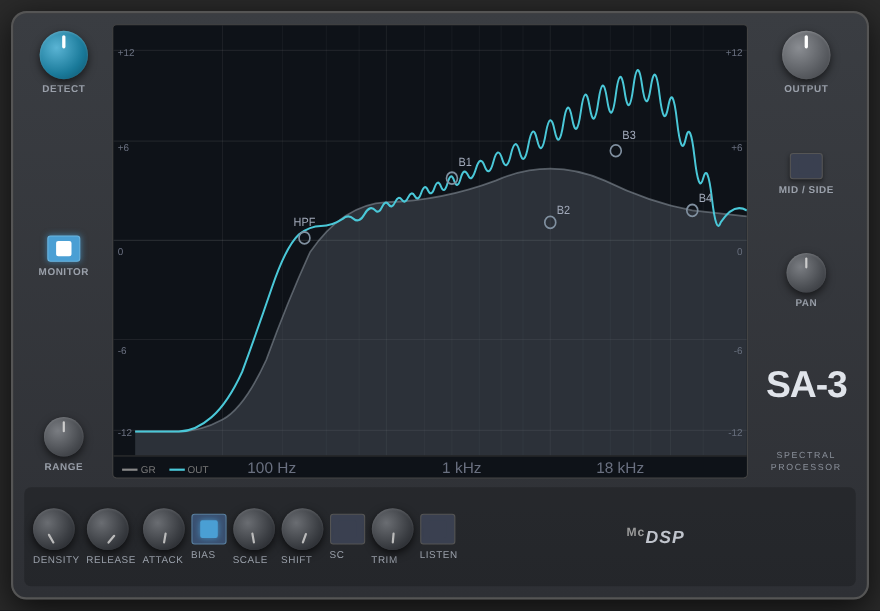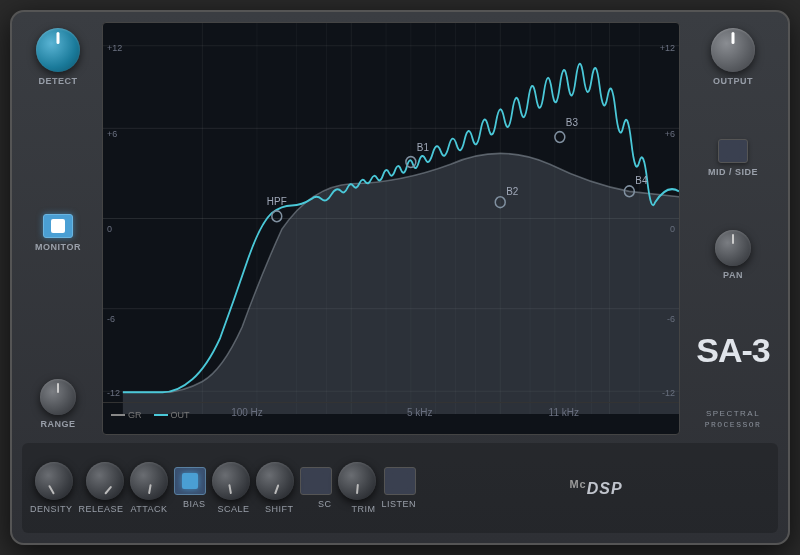--- a/index.html
+++ b/index.html
@@ -148,32 +148,32 @@
       position: absolute;
       right: 4px;
       font-size: 9px;
       color: #6a7080;
       transform: translateY(-50%);
     }
 
     
     .freq-axis {
       position: absolute;
-      bottom: 12px;
+      bottom: 0;
       left: 0; right: 0;
       height: 20px;
       display: flex;
       align-items: center;
       padding: 0 8px;
       border-top: 1px solid #333;
     }
 
     .freq-label {
       position: absolute;
-      font-size: 10px;
+      font-size: 14px;
       color: #6a7080;
       transform: translateX(-50%);
     }
 
     .freq-legend {
       position: absolute;
       bottom: 2px;
       left: 8px;
       display: flex;
       gap: 12px;
@@ -213,39 +213,38 @@
       color: #8a909a;
       letter-spacing: 1.5px;
       text-transform: uppercase;
       margin-top: 40px;
     }
     .brand-processor {
       font-size: 8px;
       color: #8a909a;
       letter-spacing: 1.5px;
       text-transform: uppercase;
-      font-family: Liberation Mono, monospace;
     }
 
     
     .bottom-panel {
       height: 90px;
       display: flex;
       align-items: center;
       justify-content: space-between;
       padding: 0 8px;
       background: rgba(0,0,0,0.2);
       border-radius: 6px;
       gap: 6px;
     }
 
     .bottom-knob-group {
       display: flex;
       flex-direction: column;
-      align-items: flex-end;
+      align-items: flex-start;
       gap: 4px;
     }
 
     .knob-bottom {
       width: 38px;
       height: 38px;
       border-radius: 50%;
       background: radial-gradient(circle at 35% 35%, #6a6d72, #3a3d42 60%, #1e2025);
       box-shadow: 0 3px 8px rgba(0,0,0,0.7), inset 0 1px 2px rgba(255,255,255,0.12);
       position: relative;
@@ -430,22 +429,22 @@
           <span class="freq-legend-item">
             <span style="display:inline-block;width:14px;height:2px;background:#888;"></span>
             <span style="color:#777;font-size:9px;">GR</span>
           </span>
           <span class="freq-legend-item">
             <span style="display:inline-block;width:14px;height:2px;background:#4ac8d8;"></span>
             <span style="color:#777;font-size:9px;">OUT</span>
           </span>
         </div>
         <span class="freq-label" style="left: 25%;">100 Hz</span>
-        <span class="freq-label" style="left: 55%;">5 kHz</span>
-        <span class="freq-label" style="left: 80%;">11 kHz</span>
+        <span class="freq-label" style="left: 55%;">1 kHz</span>
+        <span class="freq-label" style="left: 80%;">18 kHz</span>
       </div>
     </div>
 
     <div class="right-panel">
       <div class="control-group">
         <div class="knob-large" style="background: radial-gradient(circle at 35% 35%, #8a8d92, #5a5d62 60%, #3e4045);"></div>
         <span class="control-label">OUTPUT</span>
       </div>
       <div class="control-group">
         <div class="btn-square">

